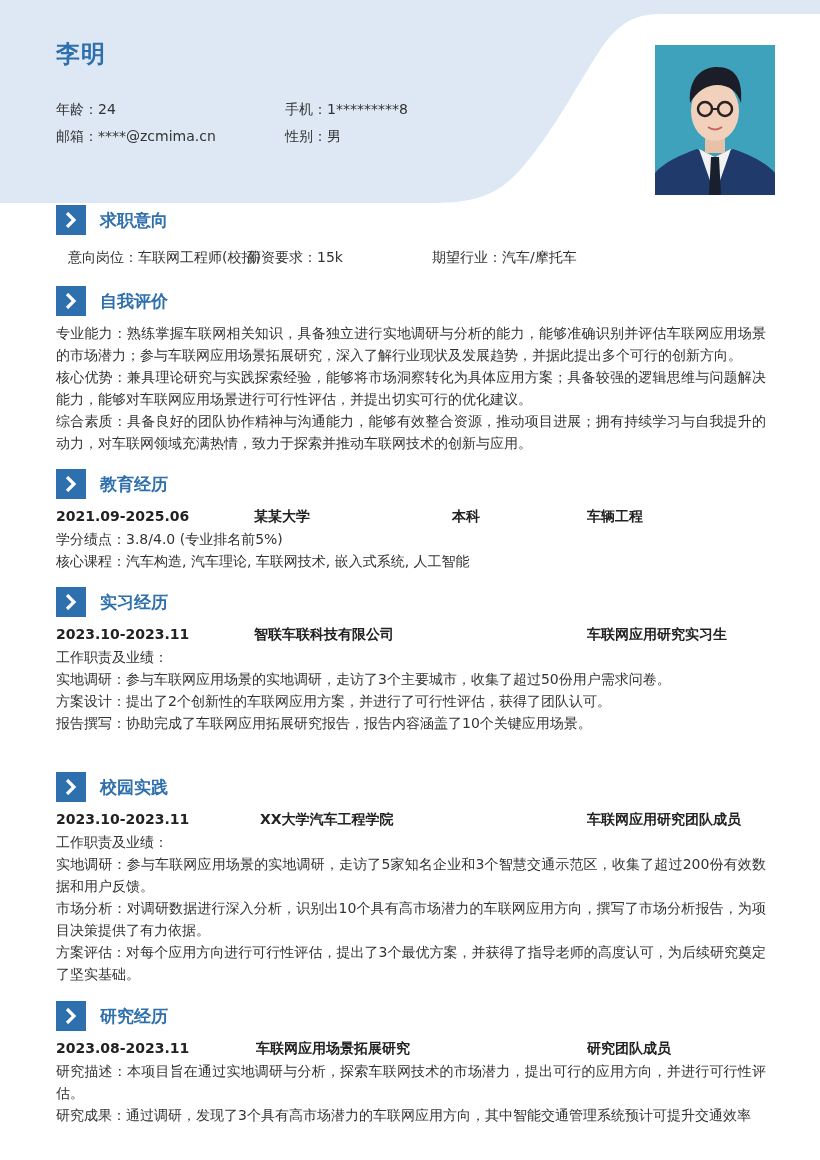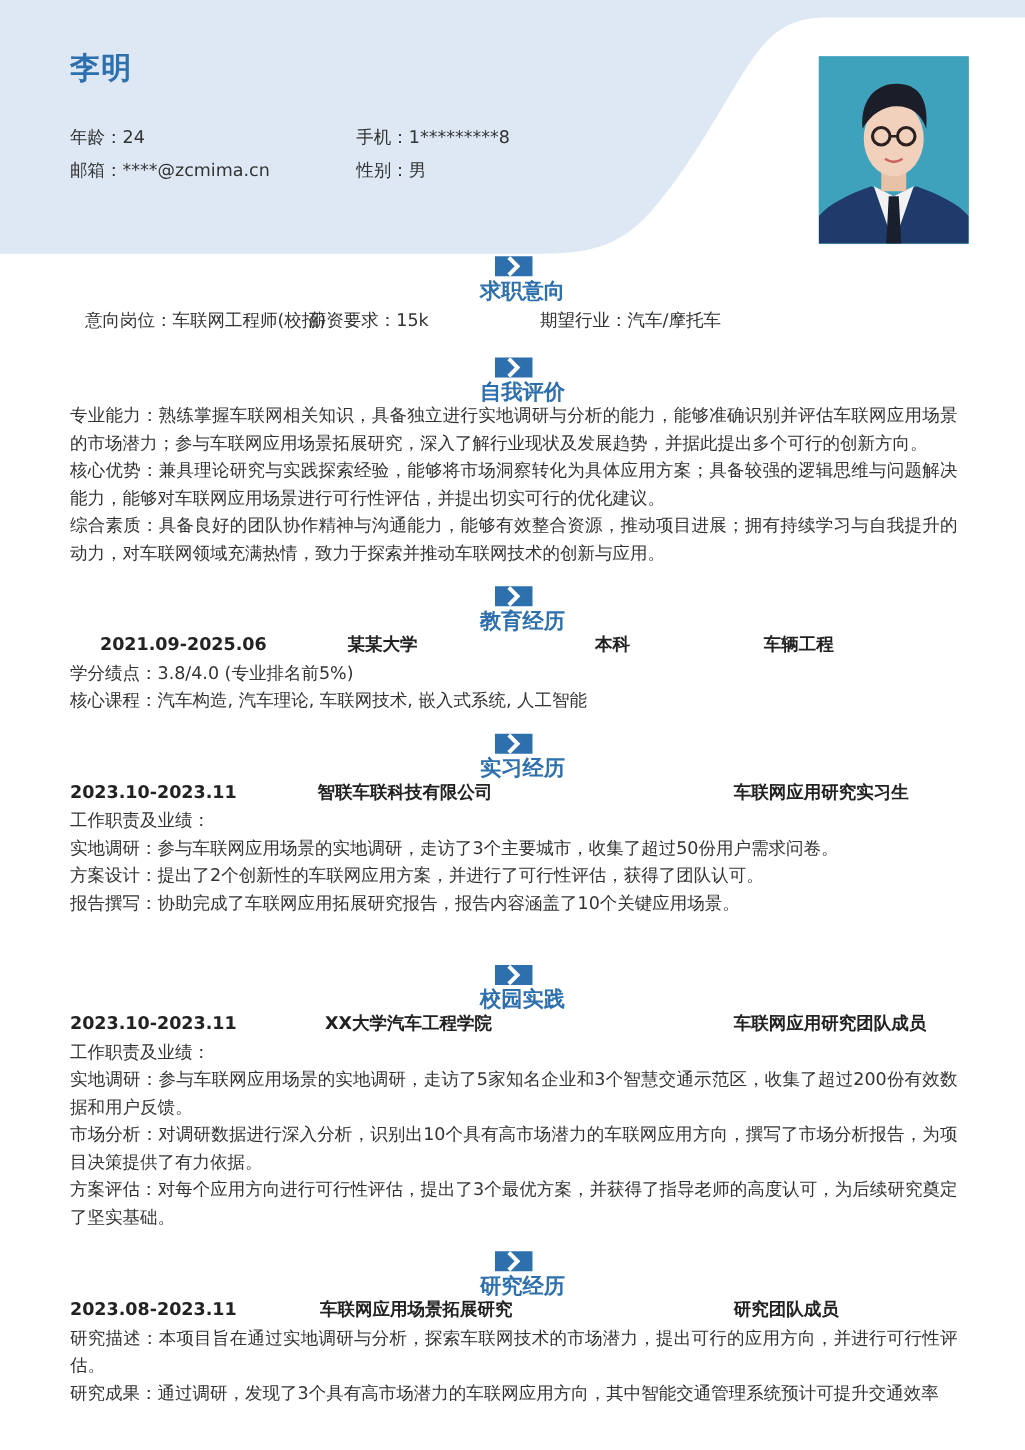--- a/index.html
+++ b/index.html
@@ -24,21 +24,21 @@
     .info {
       position: absolute; font-size: 14px; color: #333;
     }
     .photo {
       position: absolute; left: 655px; top: 45px; width: 120px; height: 150px;
       background: #3ea3bf; overflow: hidden;
     }
     .section {
       position: absolute; left: 56px; width: 710px;
     }
-    .sec-head { display: flex; align-items: center; height: 30px; flex-direction: column; }
+    .sec-head { display: flex; align-items: center; height: 30px; }
     .sec-icon {
       width: 30px; height: 30px; background: #2e6fad; display: flex;
       align-items: center; justify-content: center;
     }
     .sec-title {
       margin-left: 14px; font-size: 17px; font-weight: bold; color: #2e6fad;
     }
     .row { position: relative; height: 22px; line-height: 22px; font-size: 14px; }
     .row span { position: absolute; top: 0; white-space: nowrap; }
     .entry-head { position: relative; height: 24px; line-height: 24px; font-weight: bold; font-size: 14px; color: #222; }
@@ -127,21 +127,21 @@
 
 <div class="section" style="top:469px;">
   <div class="sec-head">
     <div class="sec-icon">
       <svg width="14" height="16" viewBox="0 0 14 16">
           <path d="M3,1 L10,8 L3,15" fill="none" stroke="#ffffff" stroke-width="3.2"></path>
         </svg>
     </div>
     <div class="sec-title">教育经历</div>
   </div>
-  <div class="entry-head" style="margin-top:5px;margin-left:24px;">
+  <div class="entry-head" style="margin-top:5px;">
     <span style="left:0;">2021.09-2025.06</span>
     <span style="left:198px;">某某大学</span>
     <span style="left:396px;">本科</span>
     <span style="left:531px;">车辆工程</span>
   </div>
   <p class="para">学分绩点：3.8/4.0 (专业排名前5%)</p>
   <p class="para">核心课程：汽车构造, 汽车理论, 车联网技术, 嵌入式系统, 人工智能</p>
 </div>
 
 <div class="section" style="top:587px;">

